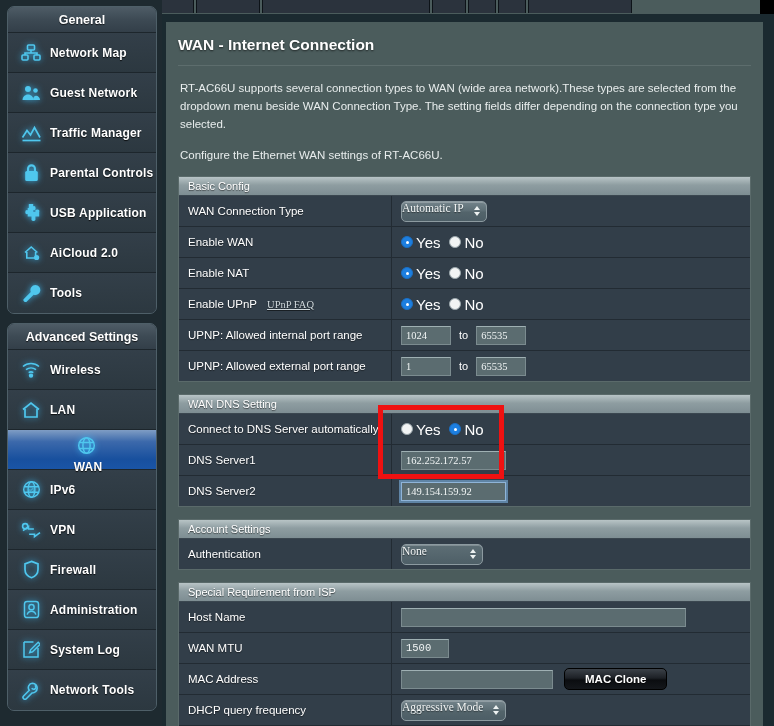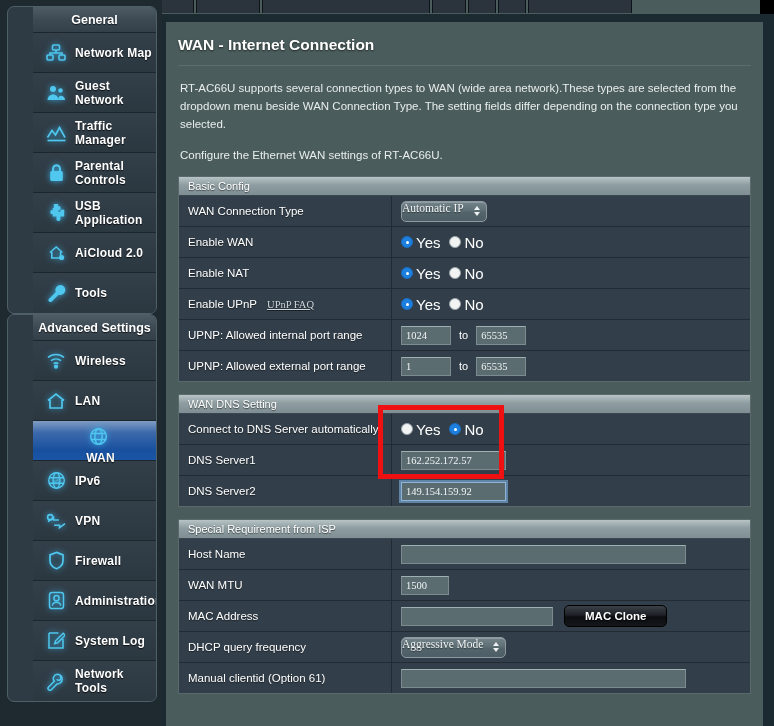--- a/index.html
+++ b/index.html
@@ -35,22 +35,22 @@
     position: absolute;
     top: 0; left: 0;
     width: 162px; height: 726px;
     background: #1e2a30;
     padding: 6px 5px 0 7px;
   }
   .menu-group {
     border: 1px solid #4e5f68;
     border-radius: 7px;
     overflow: hidden;
+    margin-bottom: 9px;
     background: #2e3a44;
-    padding-left: 25px;
   }
   .group-header {
     height: 26px; line-height: 26px;
     text-align: center;
     font-size: 12.5px; font-weight: bold;
     color: #ffffff;
     background: linear-gradient(to bottom, #4e5c66 0%, #3d4a54 50%, #333f49 100%);
     border-bottom: 1px solid #1d262c;
     text-shadow: 0 1px 1px rgba(0,0,0,.7);
   }
@@ -179,21 +179,21 @@
     border: 1px solid #7b8b8f;
     border-top-color: #9fb0b3;
     color: #f0f4f4;
     font-size: 10.5px;
     font-family: "Liberation Serif", serif;
     padding: 0 4px;
     outline: none;
   }
   .inp.w-port { width: 50px; }
   .inp.w-dns  { width: 105px; }
-  .inp.w-mtu  { width: 48px; }
+  .inp.w-mtu  { width: 48px; font-family: Liberation Mono, monospace; }
   .inp.w-long { width: 285px; }
   .inp.w-mac  { width: 152px; }
   .inp.focused {
     border: 1px solid #8fb4d8;
     box-shadow: 0 0 0 2px rgba(120,170,215,.65);
   }
   .to-lbl { font-size: 11px; color: #ffffff; margin: 0 3px; }
 
   
   .sel {
@@ -572,20 +572,36 @@
     </div>
 
     <div class="row">
       <div class="cell-label">DNS Server2</div>
       <div class="cell-value">
         <input class="inp w-dns focused" value="149.154.159.92" style="">
       </div>
     </div>
   </div>
 
+  <div class="panel">
+    <div class="panel-header">Account Settings</div>
+
+    <div class="row">
+      <div class="cell-label">Authentication</div>
+      <div class="cell-value">
+        <span class="sel flat">
+          <span>None</span>
+          <span class="arrows">
+              <i class="up"></i>
+              <i class="down"></i>
+            </span>
+        </span>
+      </div>
+    </div>
+  </div>
 
   <div class="panel">
     <div class="panel-header">Special Requirement from ISP</div>
 
     <div class="row">
       <div class="cell-label">Host Name</div>
       <div class="cell-value">
         <input class="inp w-long" value="" style="">
       </div>
     </div>

